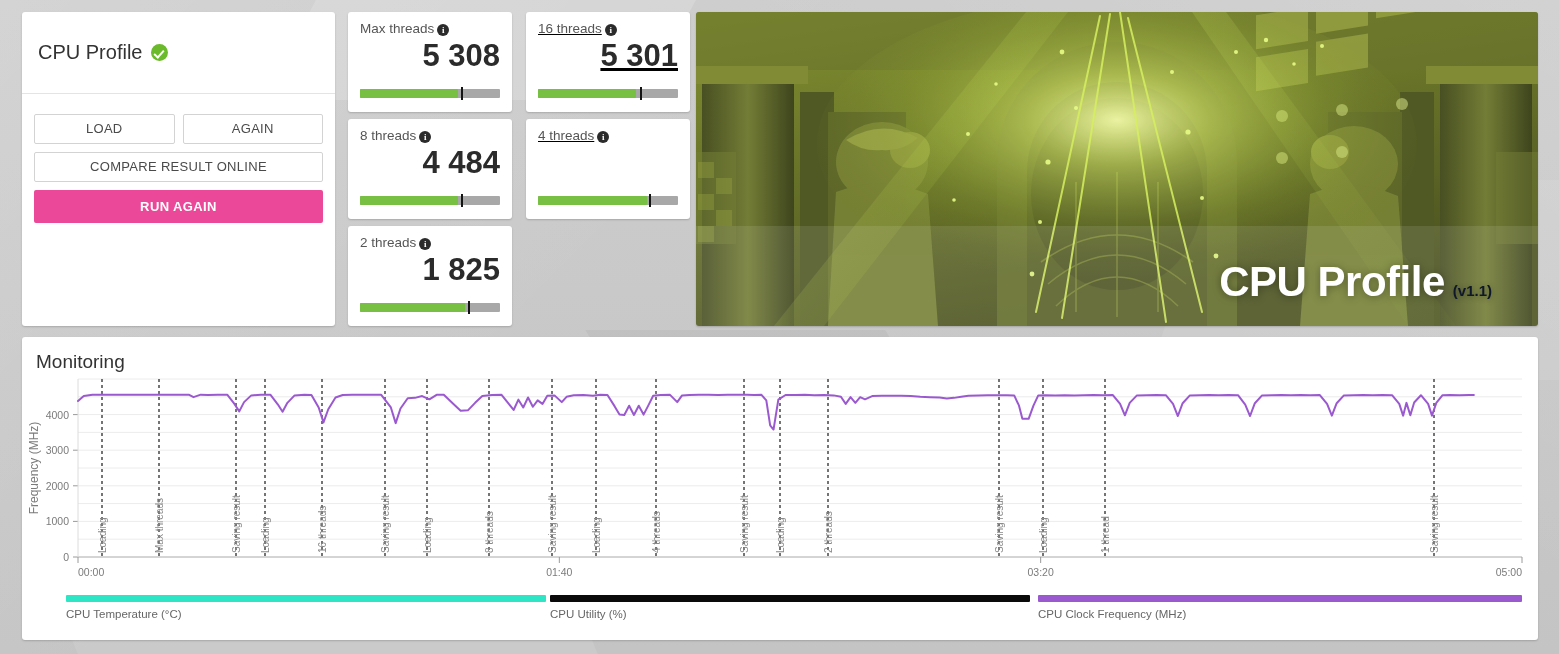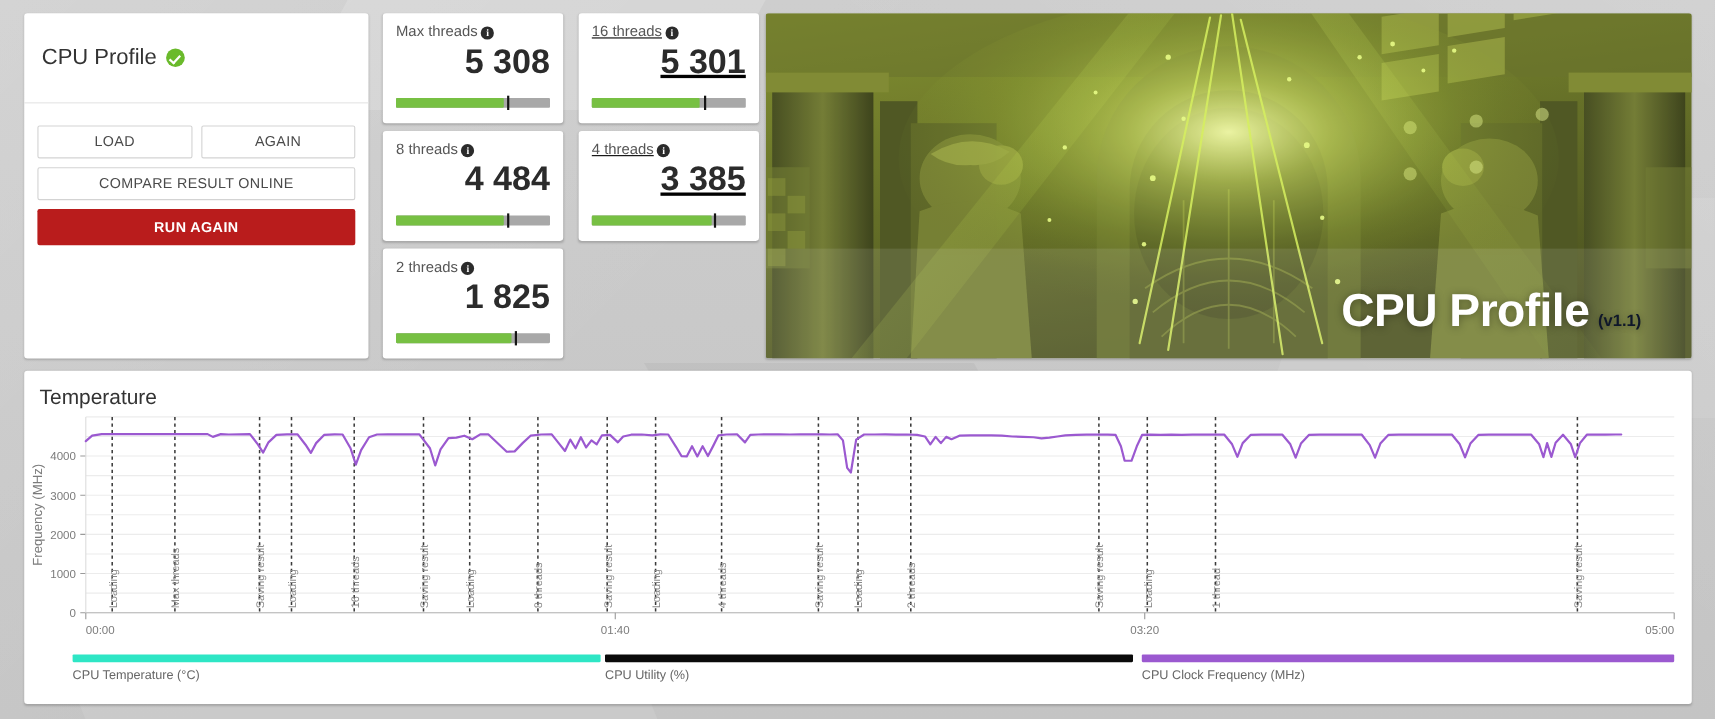--- a/index.html
+++ b/index.html
@@ -46,21 +46,21 @@
   #result-body { padding: 20px 12px 0 12px; }
   .btn-row { display: flex; gap: 8px; margin-bottom: 8px; }
   .btn {
     flex: 1; height: 30px; line-height: 28px; text-align: center;
     border: 1px solid #d3d3d3; border-radius: 2px; background: #fff;
     font-size: 13px; color: #4a4a4a; letter-spacing: .3px; cursor: pointer;
   }
   .btn-wide { width: 100%; }
   #run-again-button {
     width: 100%; height: 33px; line-height: 33px; text-align: center;
-    background: #b91c1c; color: #fff; font-size: 13px; font-weight: bold;
+    background: #ec4899; color: #fff; font-size: 13px; font-weight: bold;
     letter-spacing: .4px; border: none; border-radius: 2px; cursor: pointer;
     margin-top: 8px;
   }
 
   
   #score-grid { position: absolute; left: 326px; top: 0;
                 width: 348px; height: 314px; }
   .score-card { position: absolute; width: 164px; height: 100px;
                 padding: 9px 12px 0 12px; }
   .sc-c0 { left: 0; } .sc-c1 { left: 178px; text-decoration: underline; }
@@ -148,21 +148,20 @@
       <div class="card score-card sc-c0 sc-r1">
         <div class="sc-label">8 threads<span class="info-icon">i</span></div>
         <div class="sc-score">4 484</div>
         <div class="sc-bar">
           <div class="sc-fill" style="width: 70%;"></div>
           <div class="sc-tick" style="left: 72%;"></div>
         </div>
       </div>
       <div class="card score-card sc-c1 sc-r1">
         <div class="sc-label">4 threads<span class="info-icon">i</span></div>
-        <div class="sc-score">3 385</div>
         <div class="sc-bar">
           <div class="sc-fill" style="width: 78%;"></div>
           <div class="sc-tick" style="left: 79%;"></div>
         </div>
       </div>
       <div class="card score-card sc-c0 sc-r2">
         <div class="sc-label">2 threads<span class="info-icon">i</span></div>
         <div class="sc-score">1 825</div>
         <div class="sc-bar">
           <div class="sc-fill" style="width: 75%;"></div>
@@ -297,21 +296,21 @@
     </svg>
     <div id="banner-title-bar"></div>
     <div id="banner-title-wrap">
       <span id="banner-title">CPU Profile</span>
       <span id="banner-version">(v1.1)</span>
     </div>
   </div>
 </div>
 
 <div id="monitoring-panel" class="card">
-  <div id="monitoring-title">Temperature</div>
+  <div id="monitoring-title">Monitoring</div>
   <div id="chart-area">
     <svg id="chart-svg" width="1516" height="218">
         <line x1="56" y1="180" x2="1500" y2="180" stroke="#ececec" stroke-width="1"></line>
         <line x1="56" y1="162.2" x2="1500" y2="162.2" stroke="#ececec" stroke-width="1"></line>
         <line x1="56" y1="144.4" x2="1500" y2="144.4" stroke="#ececec" stroke-width="1"></line>
         <line x1="56" y1="126.6" x2="1500" y2="126.6" stroke="#ececec" stroke-width="1"></line>
         <line x1="56" y1="108.8" x2="1500" y2="108.8" stroke="#ececec" stroke-width="1"></line>
         <line x1="56" y1="91" x2="1500" y2="91" stroke="#ececec" stroke-width="1"></line>
         <line x1="56" y1="73.2" x2="1500" y2="73.2" stroke="#ececec" stroke-width="1"></line>
         <line x1="56" y1="55.400000000000006" x2="1500" y2="55.400000000000006" stroke="#ececec" stroke-width="1"></line>

